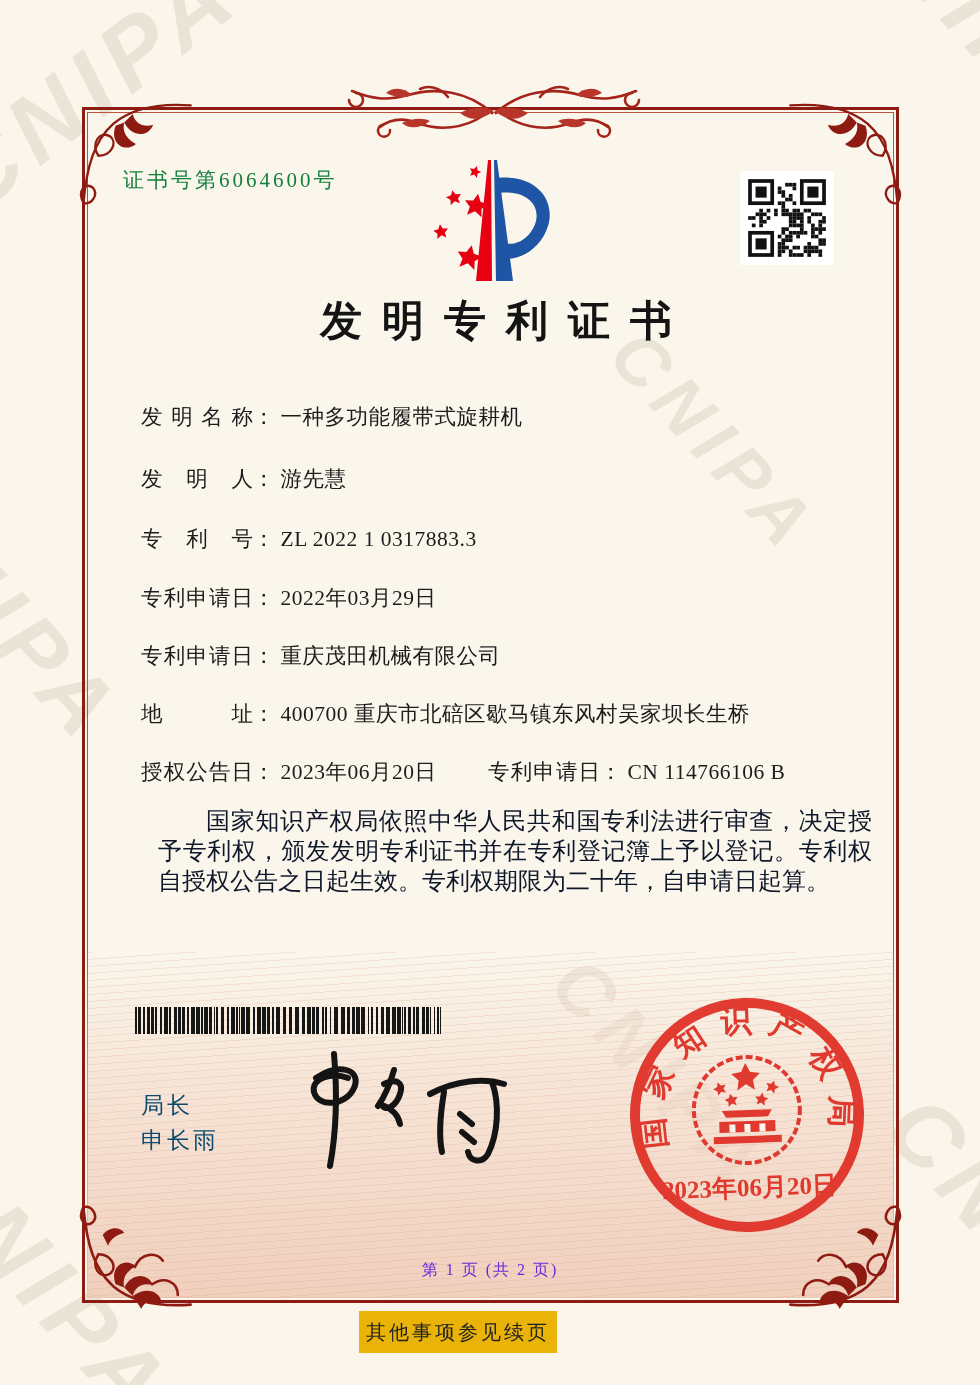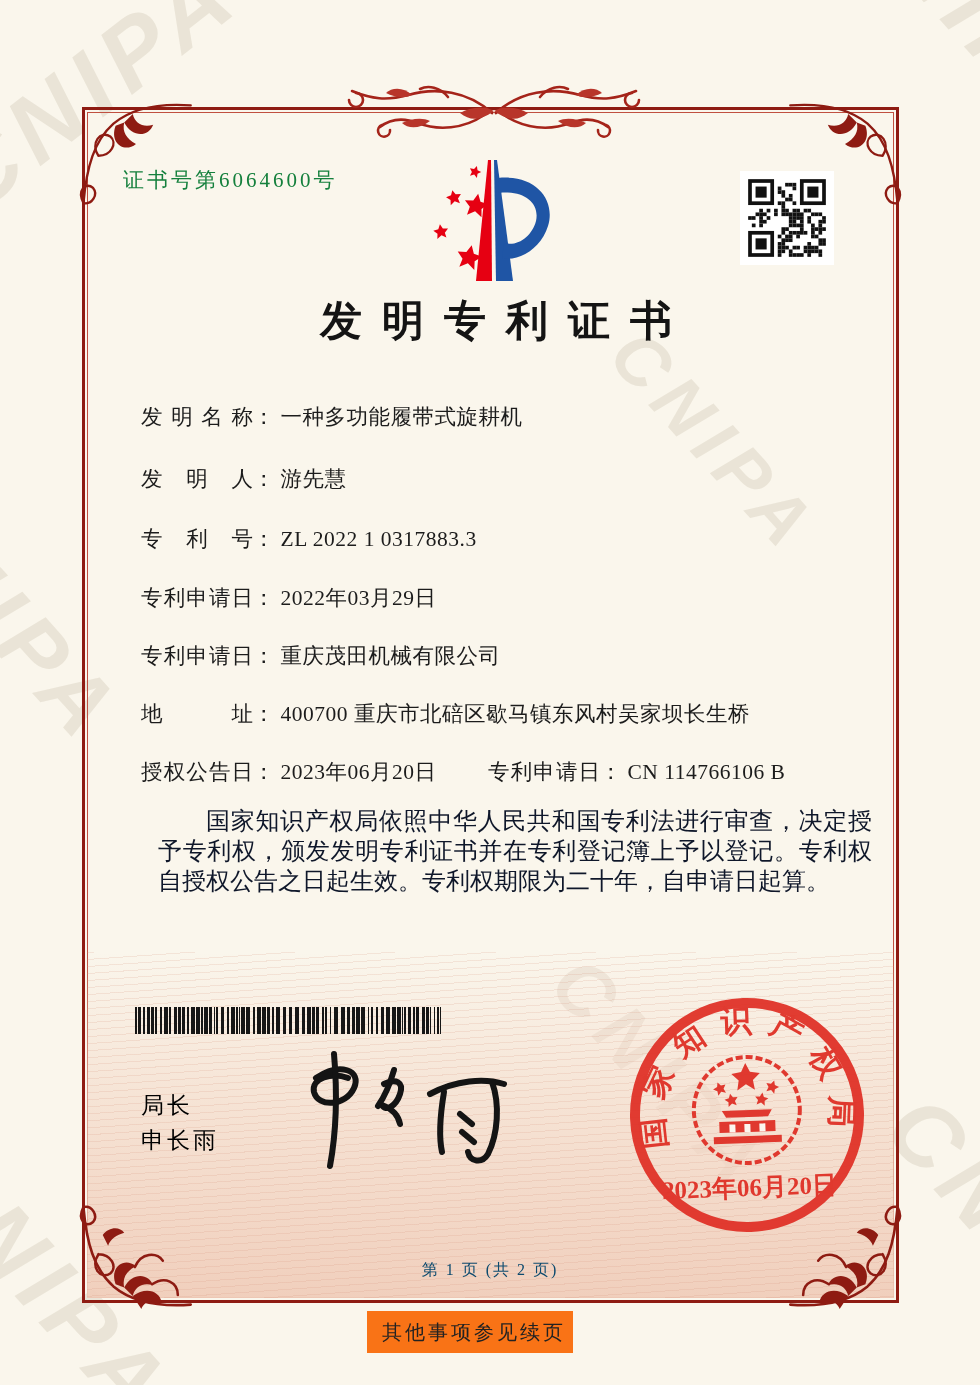--- a/index.html
+++ b/index.html
@@ -58,29 +58,29 @@
   .fvalue{letter-spacing:0.5px;}
   .pair2{position:absolute;left:347px;top:0;}
   
   .paras{position:absolute;left:142px;top:806px;width:714px;z-index:5;
     font-size:24px;line-height:30px;color:#0f172a;text-align:justify;margin-left:16px;}
   .paras p{margin:0 0 14px 0;text-indent:2em;}
   
   .barcode{position:absolute;left:135px;top:1007px;width:307px;height:27px;z-index:5;}
   .director{position:absolute;left:141px;top:1090px;z-index:5;
     font-family:"Liberation Sans","DejaVu Sans",sans-serif;
-    font-size:23px;color:#000000;letter-spacing:3px;}
+    font-size:23px;color:#0c4a6e;letter-spacing:3px;}
   .director .name{margin-top:4px;}
   .signature{position:absolute;left:288px;top:1048px;width:225px;height:125px;z-index:5;}
   .seal{position:absolute;left:620px;top:988px;width:254px;height:254px;z-index:6;transform:rotate(-2deg);opacity:0.94;}
-  .page-indicator{position:absolute;left:0;right:0;top:1260px;z-index:5;text-align:center;font-size:16px;color:#0c4a6e;letter-spacing:2px;}
+  .page-indicator{position:absolute;left:0;right:0;top:1260px;z-index:5;text-align:center;font-size:16px;color:#6d28d9;letter-spacing:2px;}
   .note-box{
-    position:absolute;left:367px;top:1311px;width:198px;height:42px;z-index:5;
-    background:#f97316;display:flex;align-items:center;justify-content:center;
-    font-size:20px;color:#222;letter-spacing:3px;padding-left:8px;
+    position:absolute;left:359px;top:1311px;width:198px;height:42px;z-index:5;
+    background:#eab308;display:flex;align-items:center;justify-content:center;
+    font-size:20px;color:#222;letter-spacing:3px;
   }
 </style>
 </head>
 <body>
 
 <div class="wm" style="left:-80px;top:30px;font-size:96px;transform:rotate(-38deg);">CNIPA</div>
 <div class="wm" style="left:800px;top:-50px;font-size:96px;transform:rotate(48deg);">CNIPA</div>
 <div class="wm" style="left:580px;top:400px;font-size:72px;transform:rotate(48deg);">CNIPA</div>
 <div class="wm" style="left:-160px;top:560px;font-size:88px;transform:rotate(48deg);">CNIPA</div>
 <div class="wm" style="left:-120px;top:1230px;font-size:92px;transform:rotate(48deg);">CNIPA</div>

